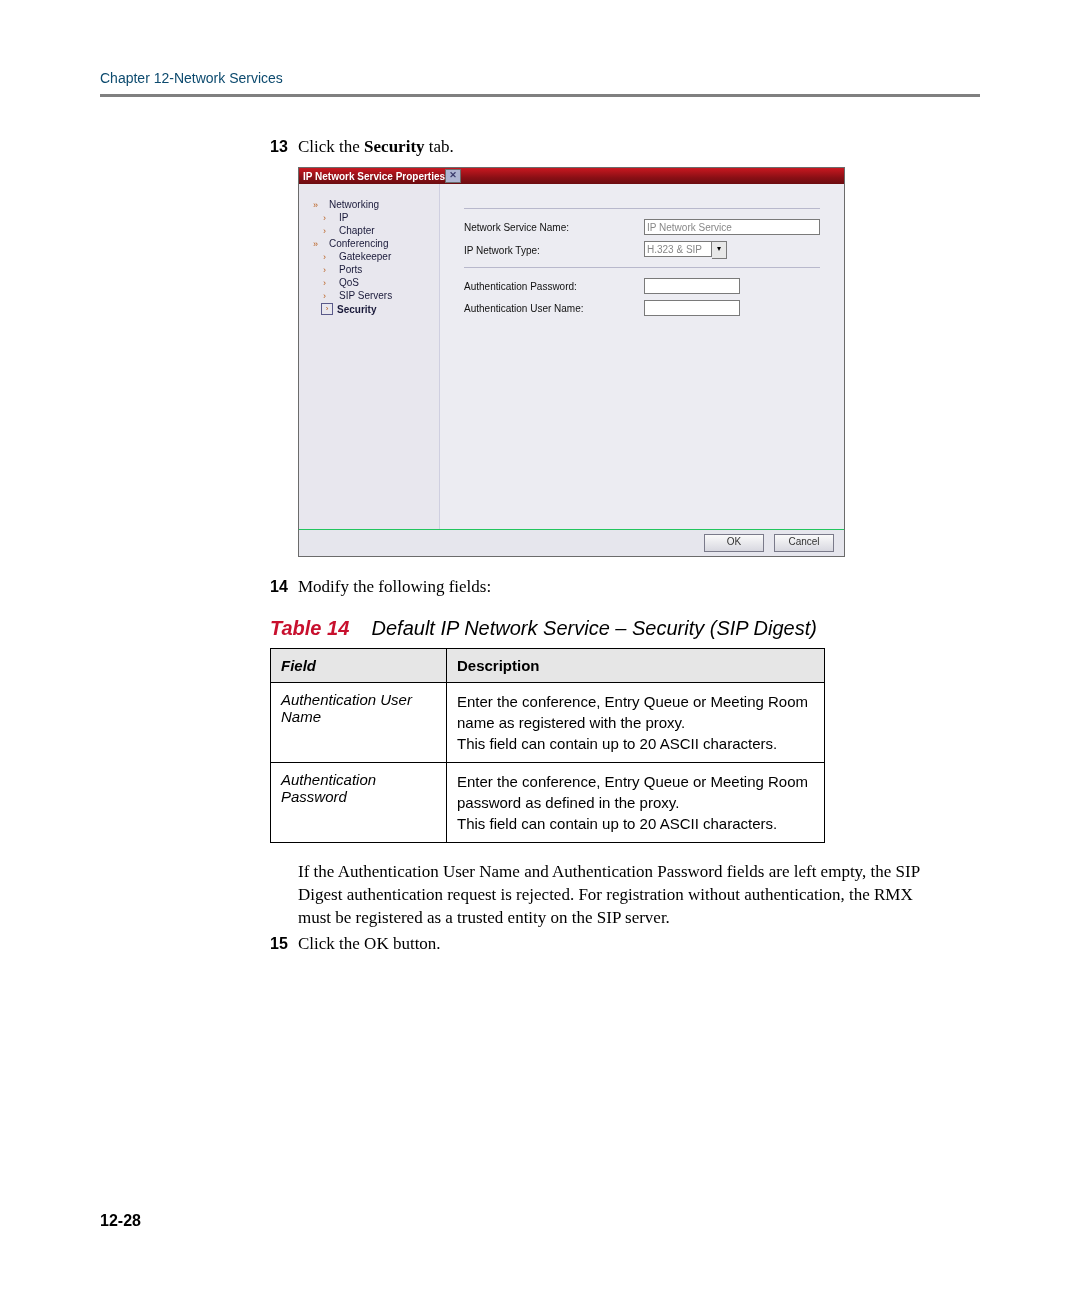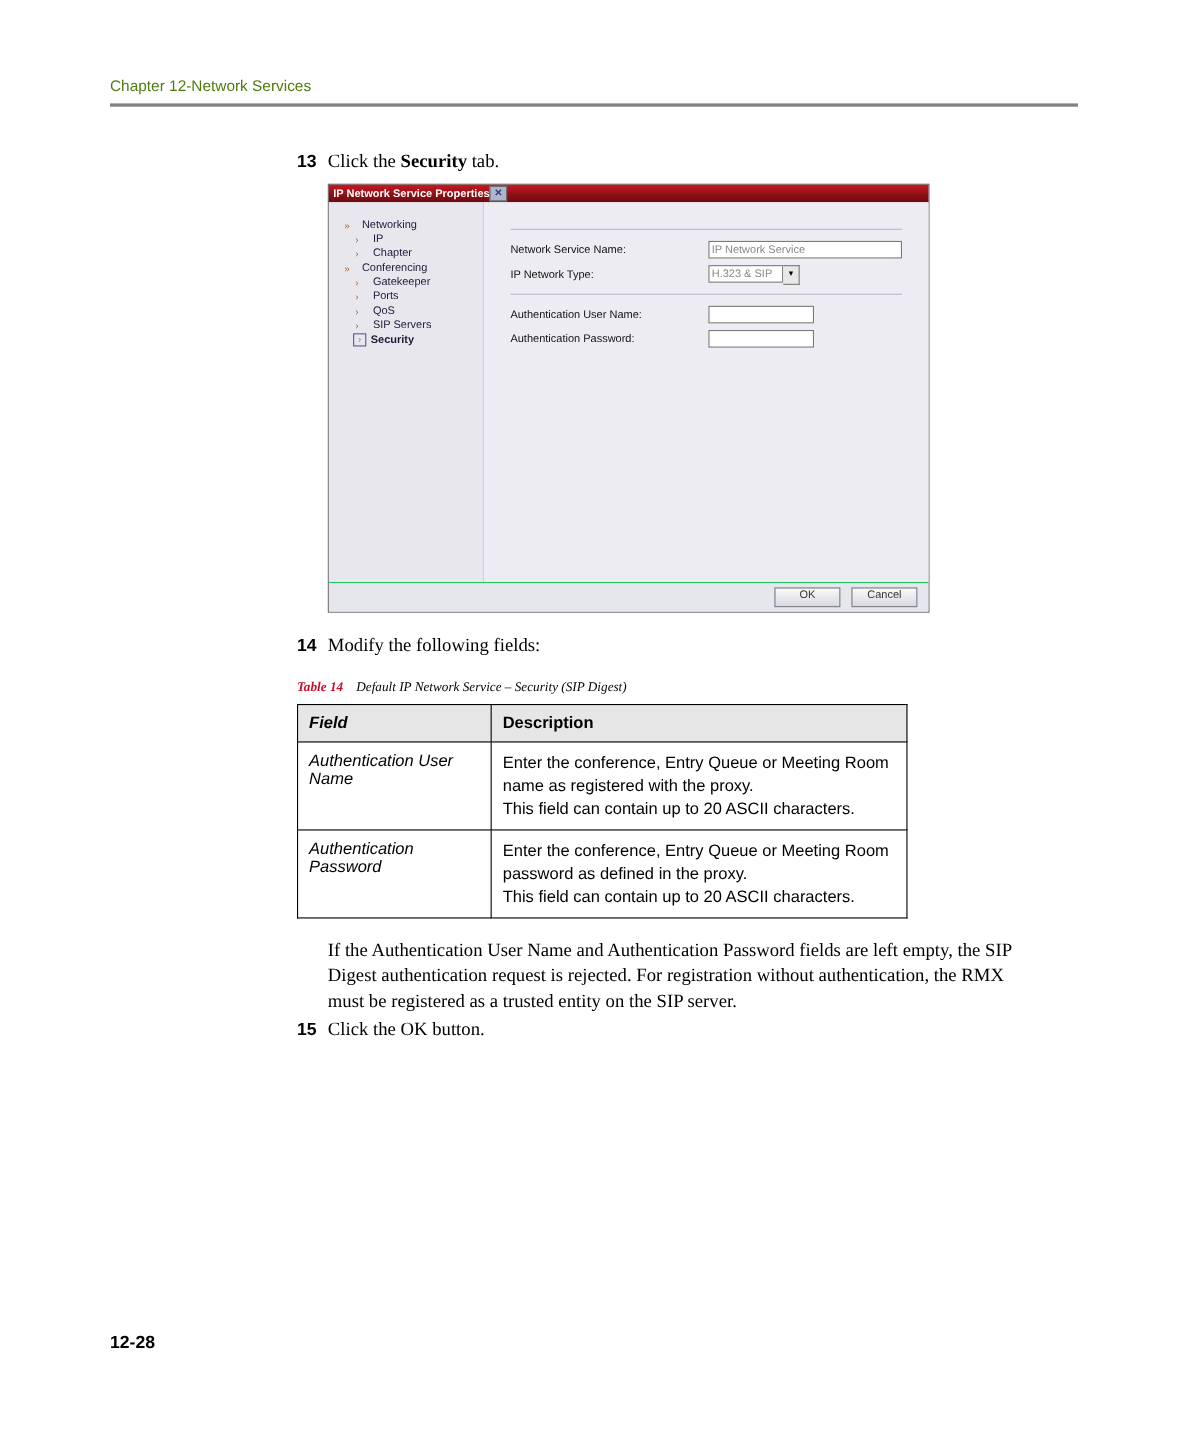--- a/index.html
+++ b/index.html
@@ -11,21 +11,21 @@
     color: #000;
     width: 1080px;
     height: 1306px;
     box-sizing: border-box;
   }
   .page {
     padding: 70px 100px 50px 100px;
   }
   .chapter-header {
     font-size: 14px;
-    color: #4d7c0f;
+    color: #0c4a6e;
     margin-bottom: 8px;
   }
   .hr {
     border: none;
     border-top: 3px solid #808080;
     margin: 0 0 40px 0;
   }
   .content {
     margin-left: 170px;
     margin-right: 40px;
@@ -192,22 +192,22 @@
     text-align: center;
     padding: 0 8px;
     cursor: pointer;
     color: #333;
   }
 
   
   .table-caption {
     margin: 20px 0 8px 0;
     font-style: italic;
-    font-size: 12px;
-    font-family: Liberation Serif, serif;
+    font-size: 20px;
+    font-family: Liberation Sans, sans-serif;
   }
   .tbl-label { color: #c8102e; font-weight: bold; font-style: italic; }
   table.doc-table {
     border-collapse: collapse;
     width: 555px;
   }
   table.doc-table th, table.doc-table td {
     border: 1px solid #000;
     padding: 8px 10px;
     text-align: left;
@@ -306,26 +306,26 @@
             </div>
             <div class="field-row">
               <div class="field-label">IP Network Type:</div>
               <div class="select-wrap">
                 <input class="field-input w-sel" readonly="" value="H.323 &amp; SIP" style="">
                 <div class="select-btn">▾</div>
               </div>
             </div>
             <hr class="sep" style="margin-top:8px;">
             <div class="field-row">
+              <div class="field-label">Authentication Password:</div>
+              <input class="field-input w-short" type="password" value="" style="">
+            </div>
+            <div class="field-row">
               <div class="field-label">Authentication User Name:</div>
               <input class="field-input w-short" value="" style="">
-            </div>
-            <div class="field-row">
-              <div class="field-label">Authentication Password:</div>
-              <input class="field-input w-short" type="password" value="" style="">
             </div>
           </div>
         </div>
         <div class="dialog-footer">
           <div class="dlg-btn">OK</div>
           <div class="dlg-btn">Cancel</div>
         </div>
       </div>
     </div>
 

